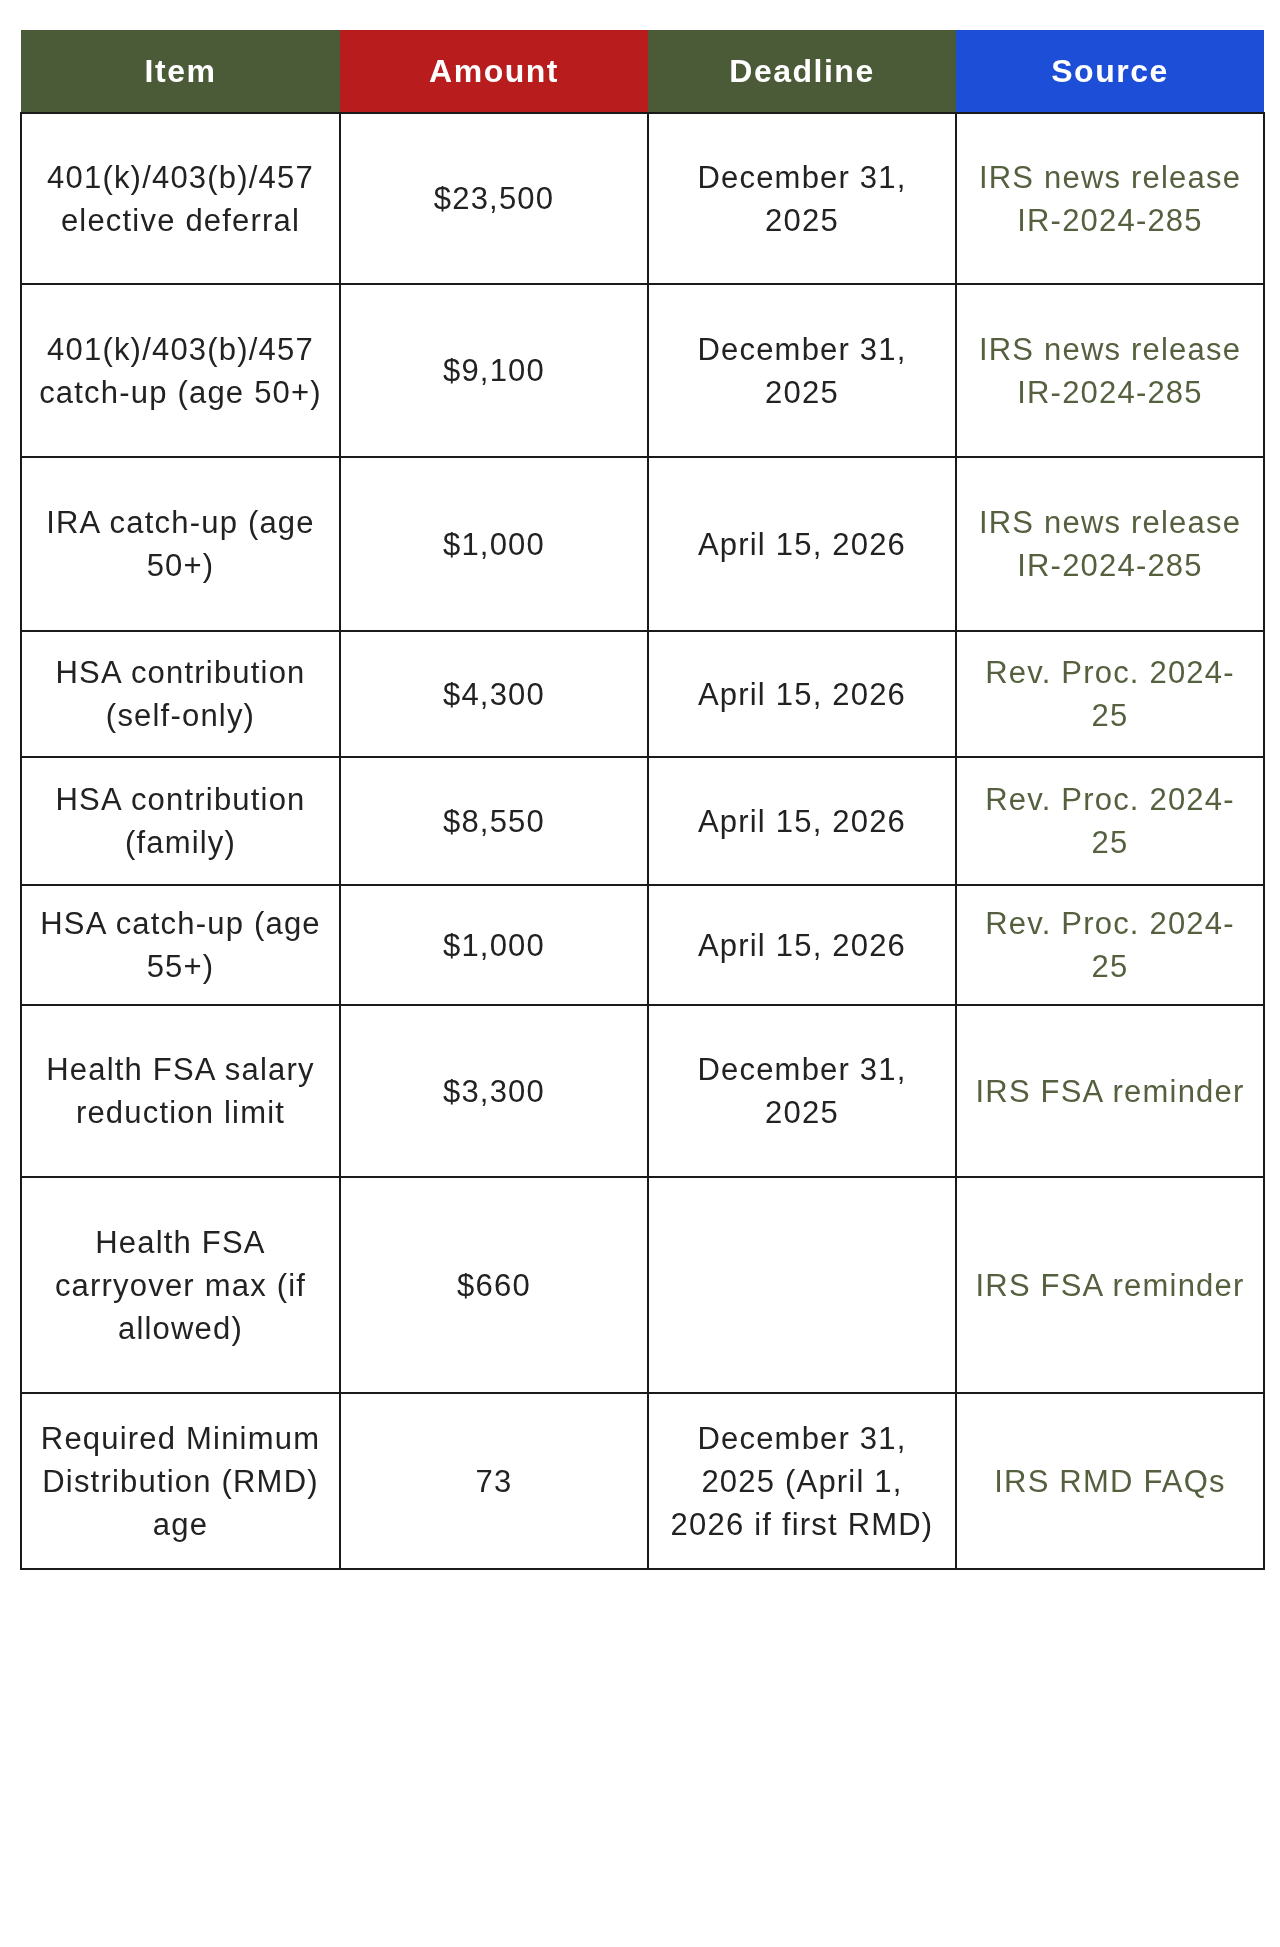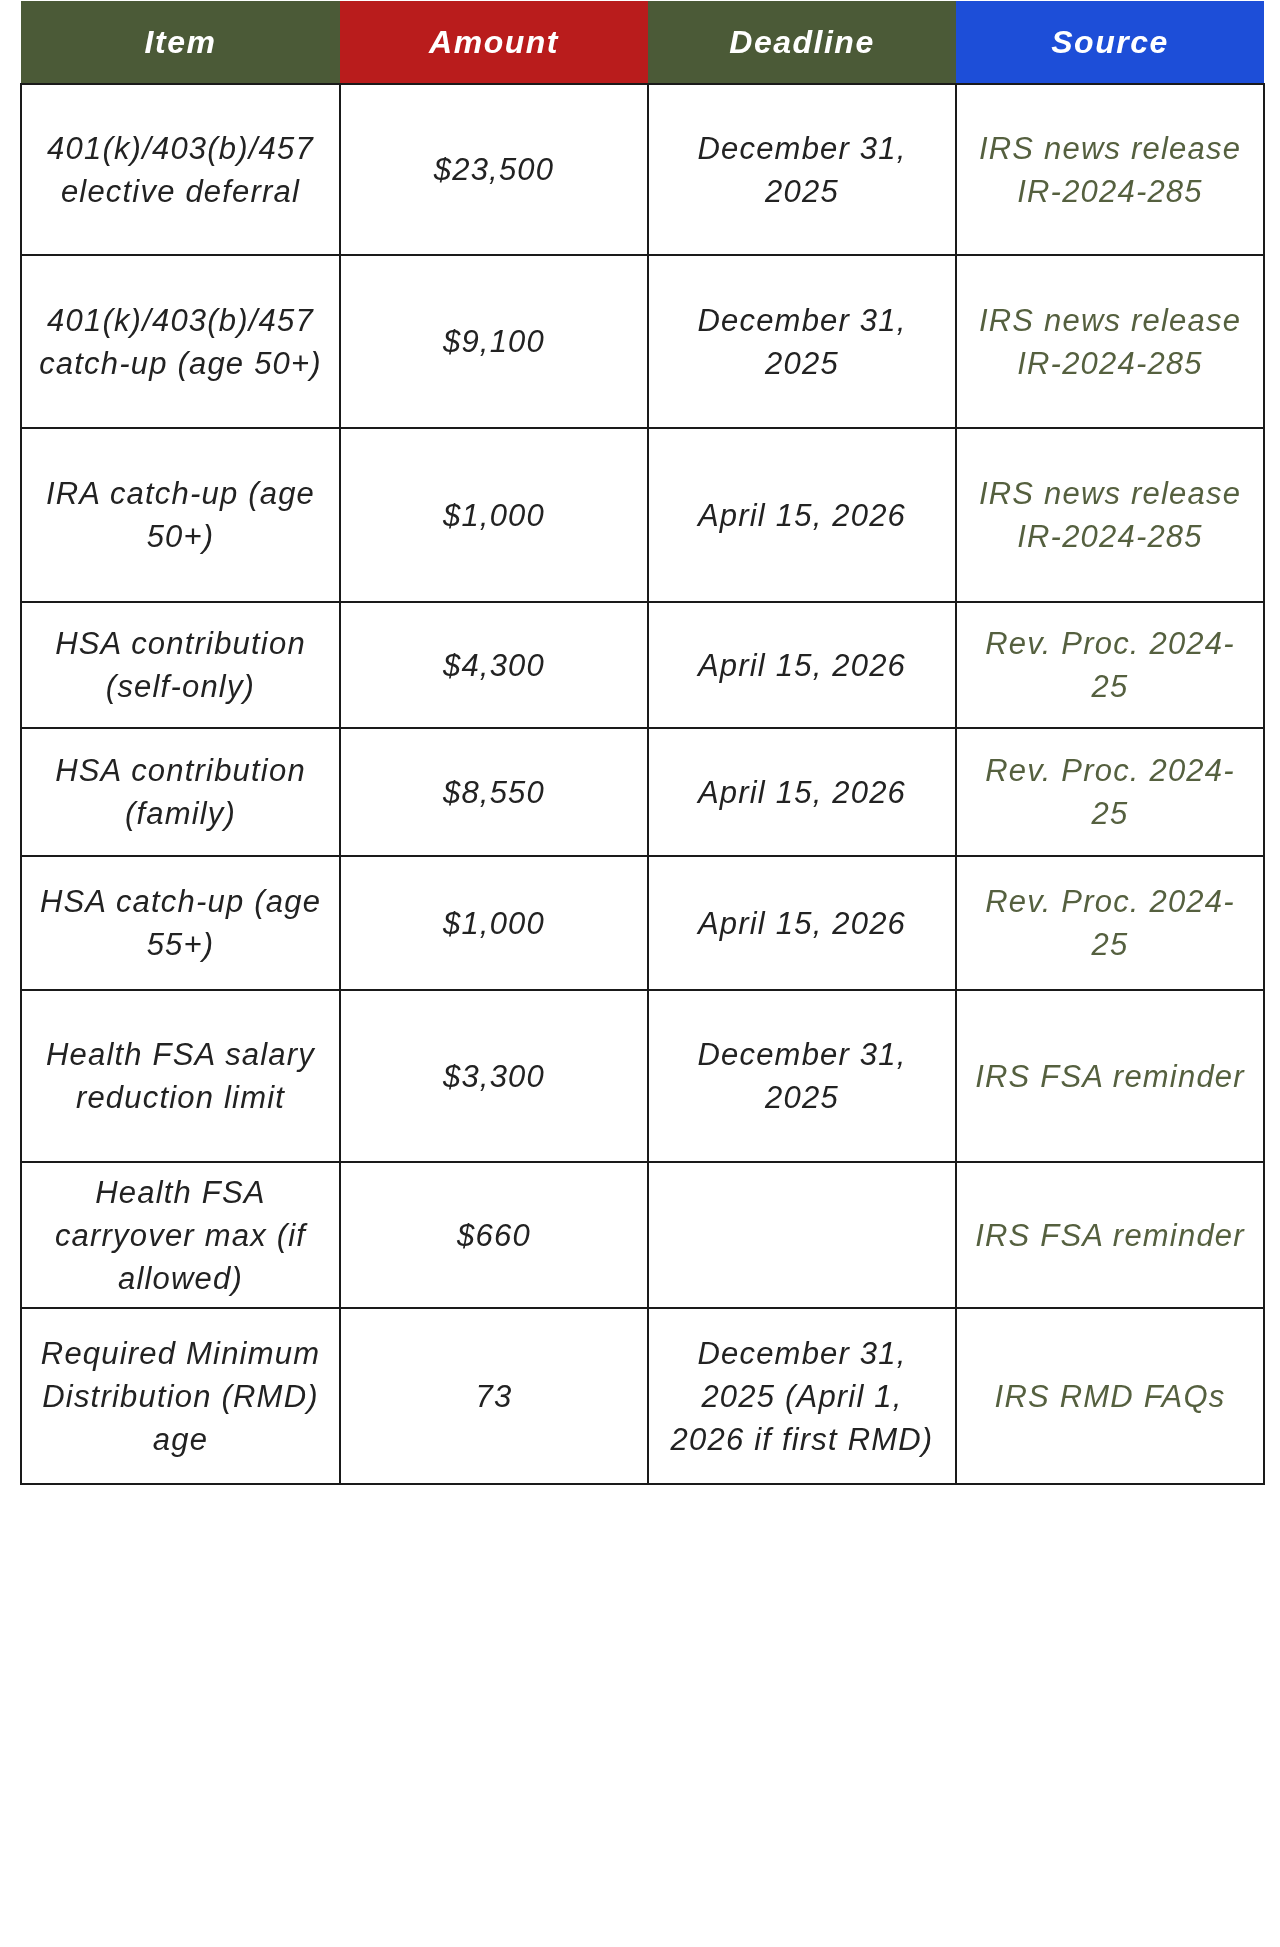--- a/index.html
+++ b/index.html
@@ -10,23 +10,22 @@
     body {
       width: 1280px;
       height: 1947px;
       position: relative;
       overflow: hidden;
       font-family: "Liberation Sans", "DejaVu Sans", sans-serif;
     }
     .table-wrap {
       position: absolute;
       left: 20px;
-      top: 1px;
+      top: 30px;
       width: 1243px;
-      font-style: italic;
     }
     table {
       border-collapse: collapse;
       table-layout: fixed;
       width: 1243px;
     }
     col.c1 { width: 319px; }
     col.c2 { width: 308px; }
     col.c3 { width: 308px; }
     col.c4 { width: 308px; }
@@ -104,33 +103,33 @@
         <td><span class="cell-text">$4,300</span></td>
         <td><span class="cell-text">April 15, 2026</span></td>
         <td class="src" style="color: rgb(85, 96, 63);"><span class="cell-text">Rev. Proc. 2024-25</span></td>
       </tr>
       <tr style="height: 128px;">
         <td><span class="cell-text">HSA contribution (family)</span></td>
         <td><span class="cell-text">$8,550</span></td>
         <td><span class="cell-text">April 15, 2026</span></td>
         <td class="src" style="color: rgb(85, 96, 63);"><span class="cell-text">Rev. Proc. 2024-25</span></td>
       </tr>
-      <tr style="height: 134px;">
+      <tr style="height: 120px;">
         <td><span class="cell-text">HSA catch-up (age 55+)</span></td>
         <td><span class="cell-text">$1,000</span></td>
         <td><span class="cell-text">April 15, 2026</span></td>
         <td class="src" style="color: rgb(85, 96, 63);"><span class="cell-text">Rev. Proc. 2024-25</span></td>
       </tr>
       <tr style="height: 172px;">
         <td><span class="cell-text">Health FSA salary reduction limit</span></td>
         <td><span class="cell-text">$3,300</span></td>
         <td><span class="cell-text">December 31, 2025</span></td>
         <td class="src" style="color: rgb(85, 96, 63);"><span class="cell-text">IRS FSA reminder</span></td>
       </tr>
-      <tr style="height: 146px; border-radius: 19px;">
+      <tr style="height: 216px; border-radius: 19px;">
         <td><span class="cell-text">Health FSA carryover max (if allowed)</span></td>
         <td><span class="cell-text">$660</span></td>
         <td><span class="cell-text"></span></td>
         <td class="src" style="color: rgb(85, 96, 63);"><span class="cell-text">IRS FSA reminder</span></td>
       </tr>
       <tr style="height: 176px;">
         <td><span class="cell-text">Required Minimum Distribution (RMD) age</span></td>
         <td><span class="cell-text">73</span></td>
         <td><span class="cell-text">December 31, 2025 (April 1, 2026 if first RMD)</span></td>
         <td class="src" style="color: rgb(85, 96, 63);"><span class="cell-text">IRS RMD FAQs</span></td>

